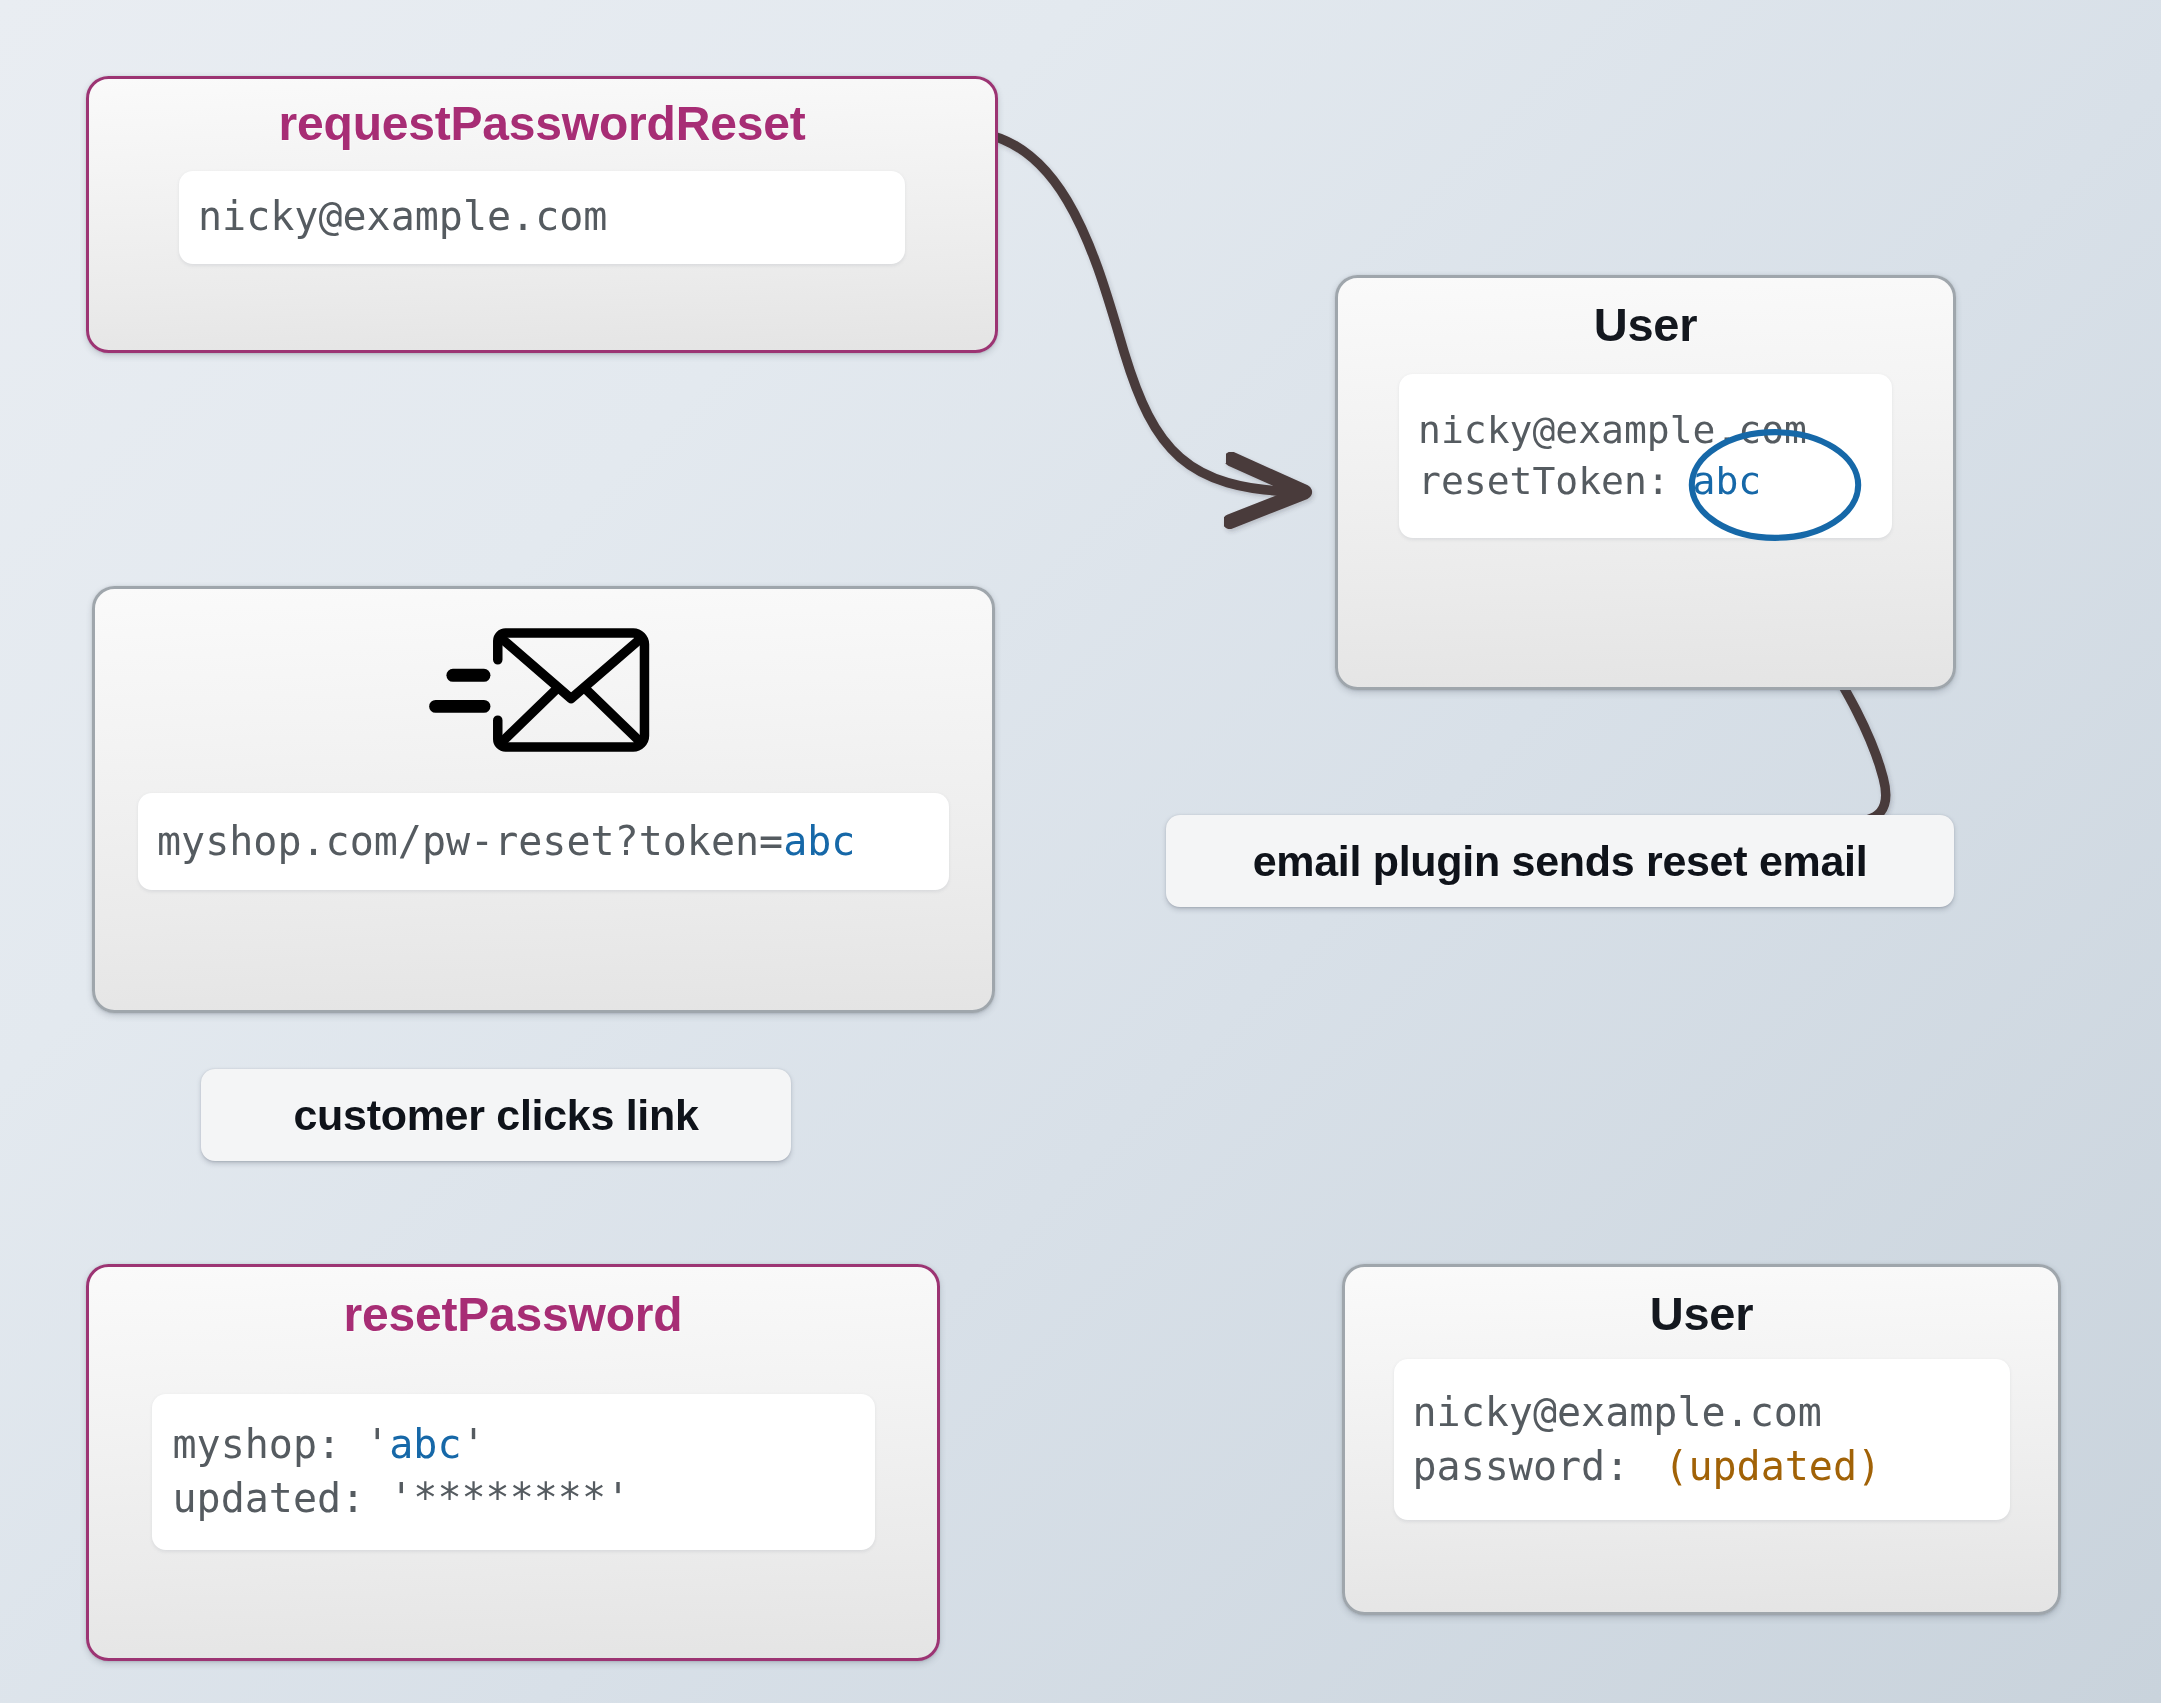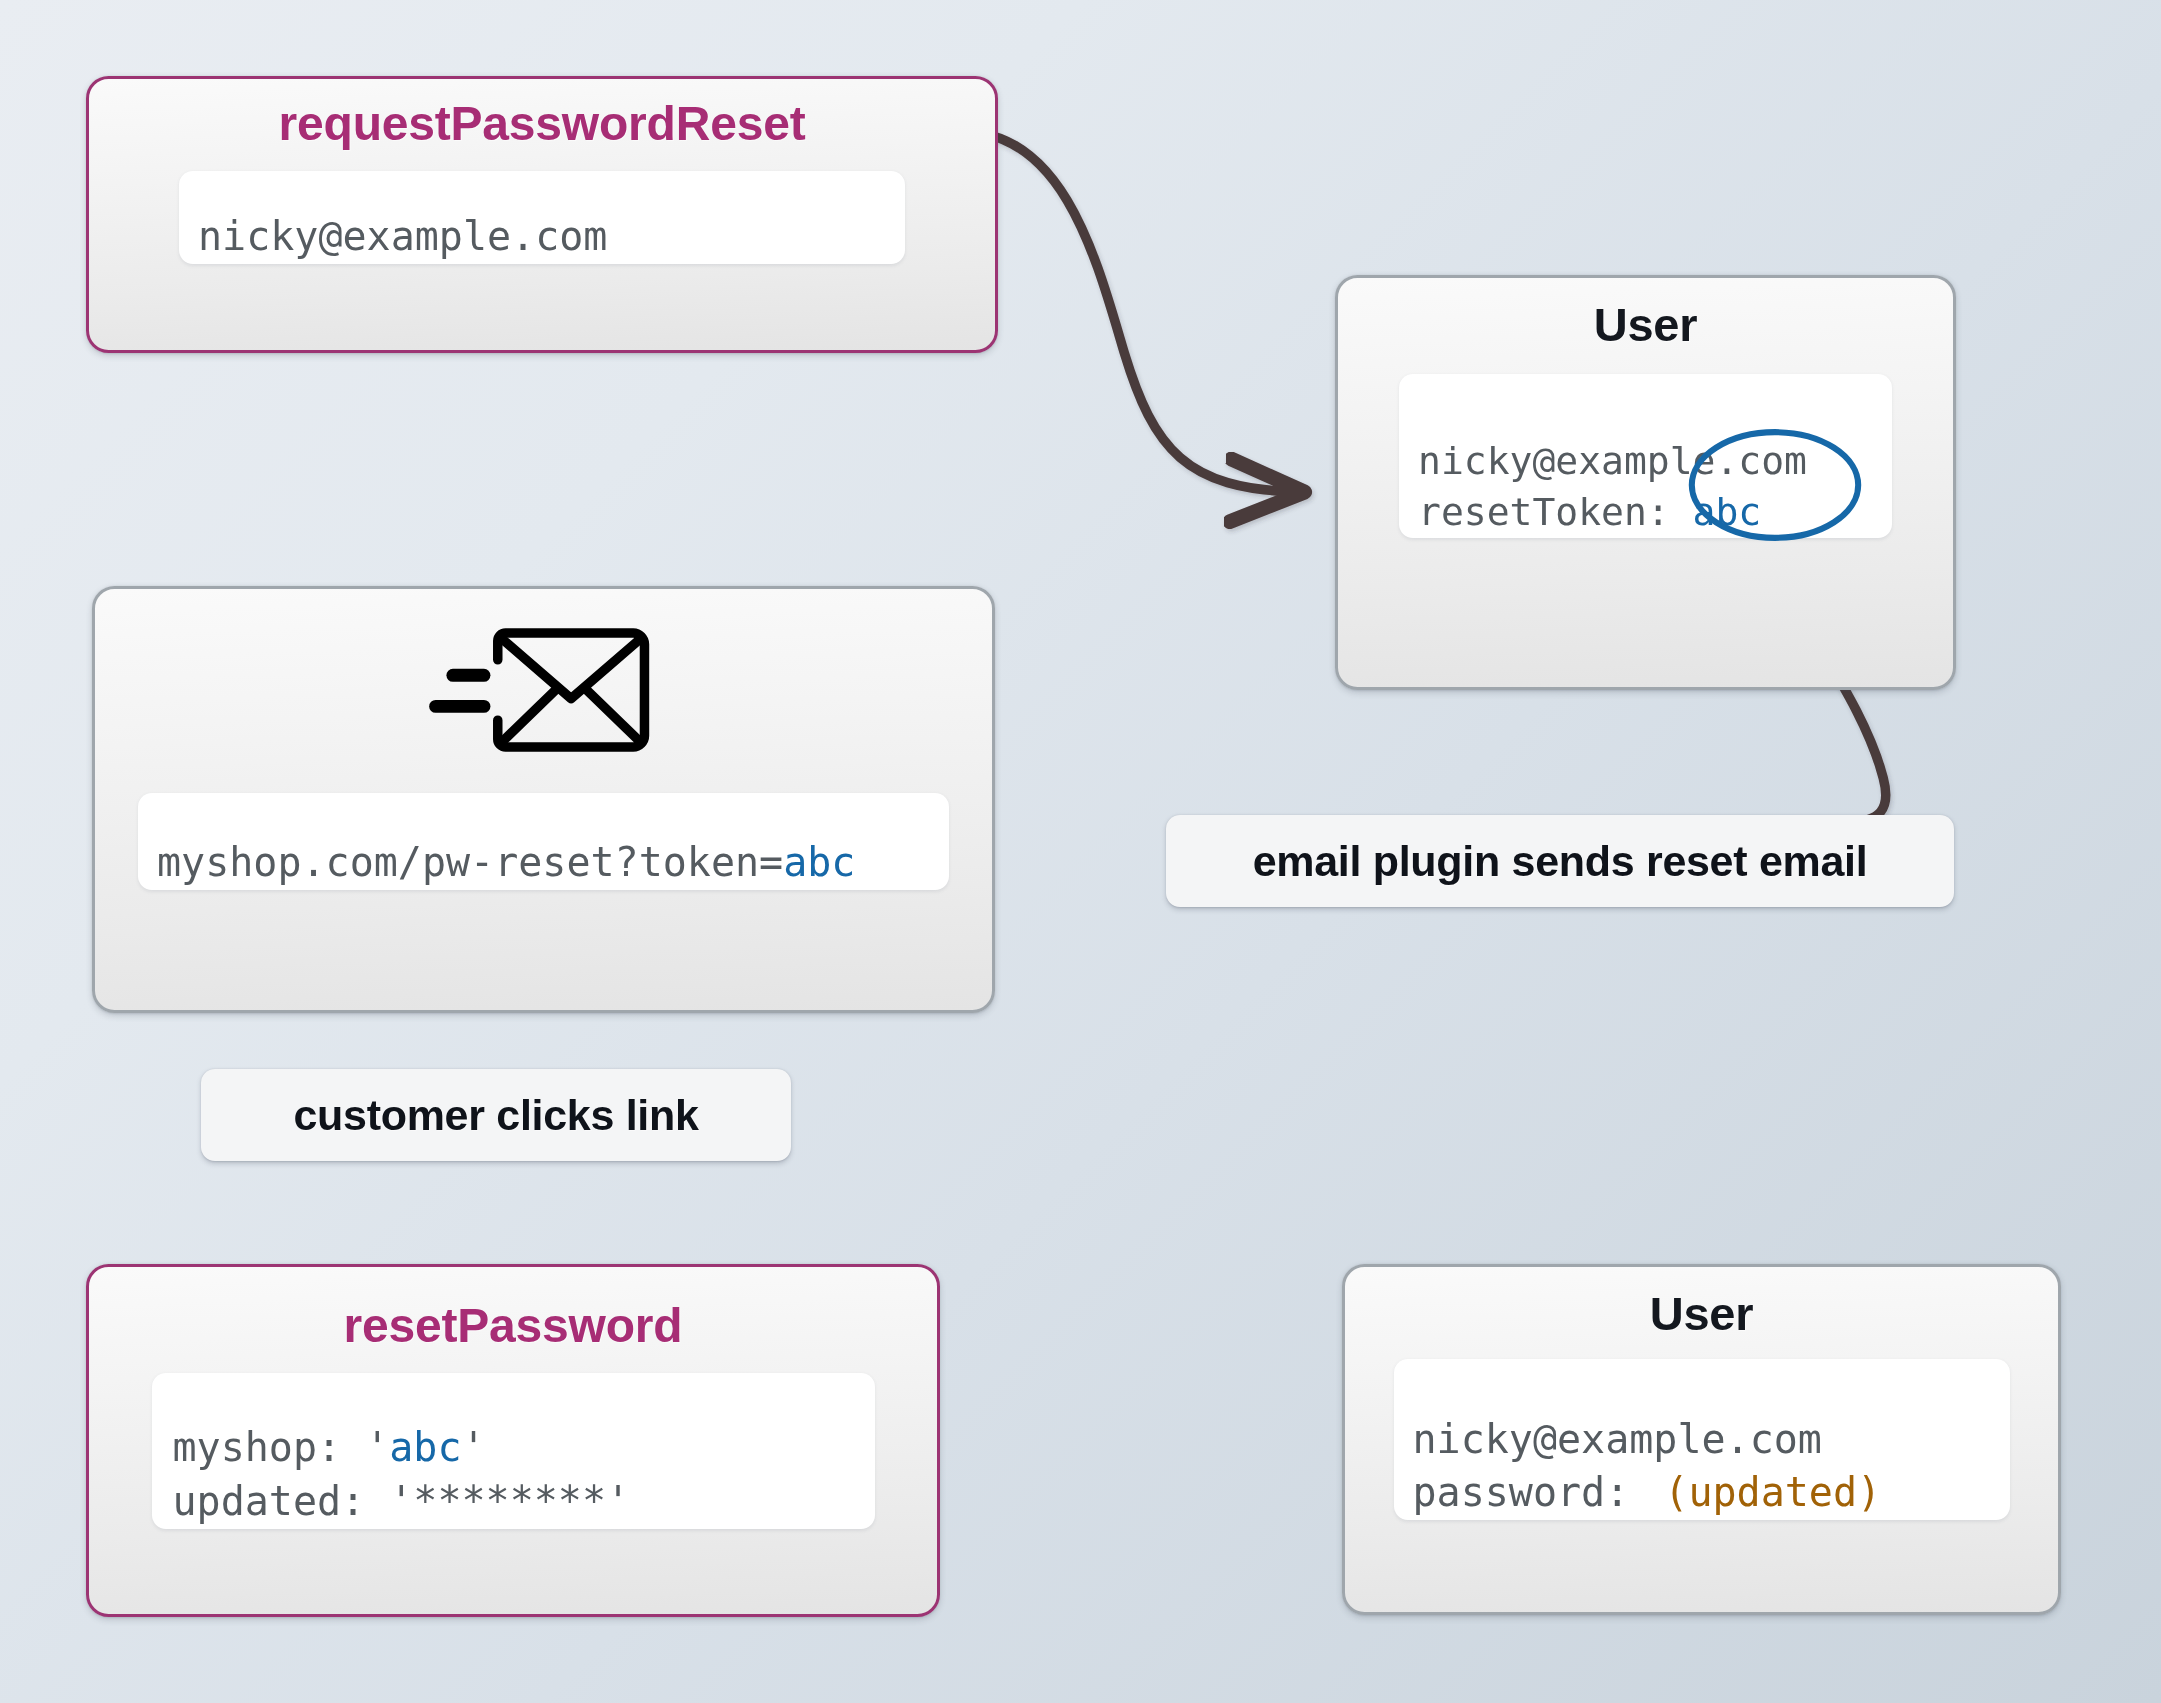--- a/index.html
+++ b/index.html
@@ -65,21 +65,21 @@
   
   .payload {
     box-sizing: border-box;
     background: #ffffff;
     border-radius: 14px;
     box-shadow: 0 1.7px 3.5px rgba(70,80,95,0.10);
     font-family: "DejaVu Sans Mono", "Liberation Mono", monospace;
     color: #555b60;
     display: flex;
     flex-direction: column;
-    justify-content: flex-end;
+    justify-content: center;
   }
   .payload .line {
     white-space: pre;
     line-height: 1.34;
   }
   .tok-blue   { color: #1668a8; }
   .tok-green  { color: #a16207; margin-left: 11px; }
   .tok-grey   { color: #555b60; }
 
   
@@ -139,22 +139,23 @@
   }
   #node-email .payload {
     width: 811px; height: 97px;
     margin-top: 38px;
     padding: 0 19px;
     font-size: 40px;
   }
 
   #node-reset-password {
     left: 86px; top: 1264px;
-    width: 854px; height: 353px;
-    padding-top: 35px;
+    width: 854px; height: 397px;
+    padding-top: 24px;
+    gap: 32px;
   }
   #node-reset-password .payload {
     width: 723px; height: 156px;
     margin-top: 22.5px;
     padding: 0 21px;
     font-size: 40px;
   }
 
   #node-user-updated {
     left: 1342px; top: 1264px;

